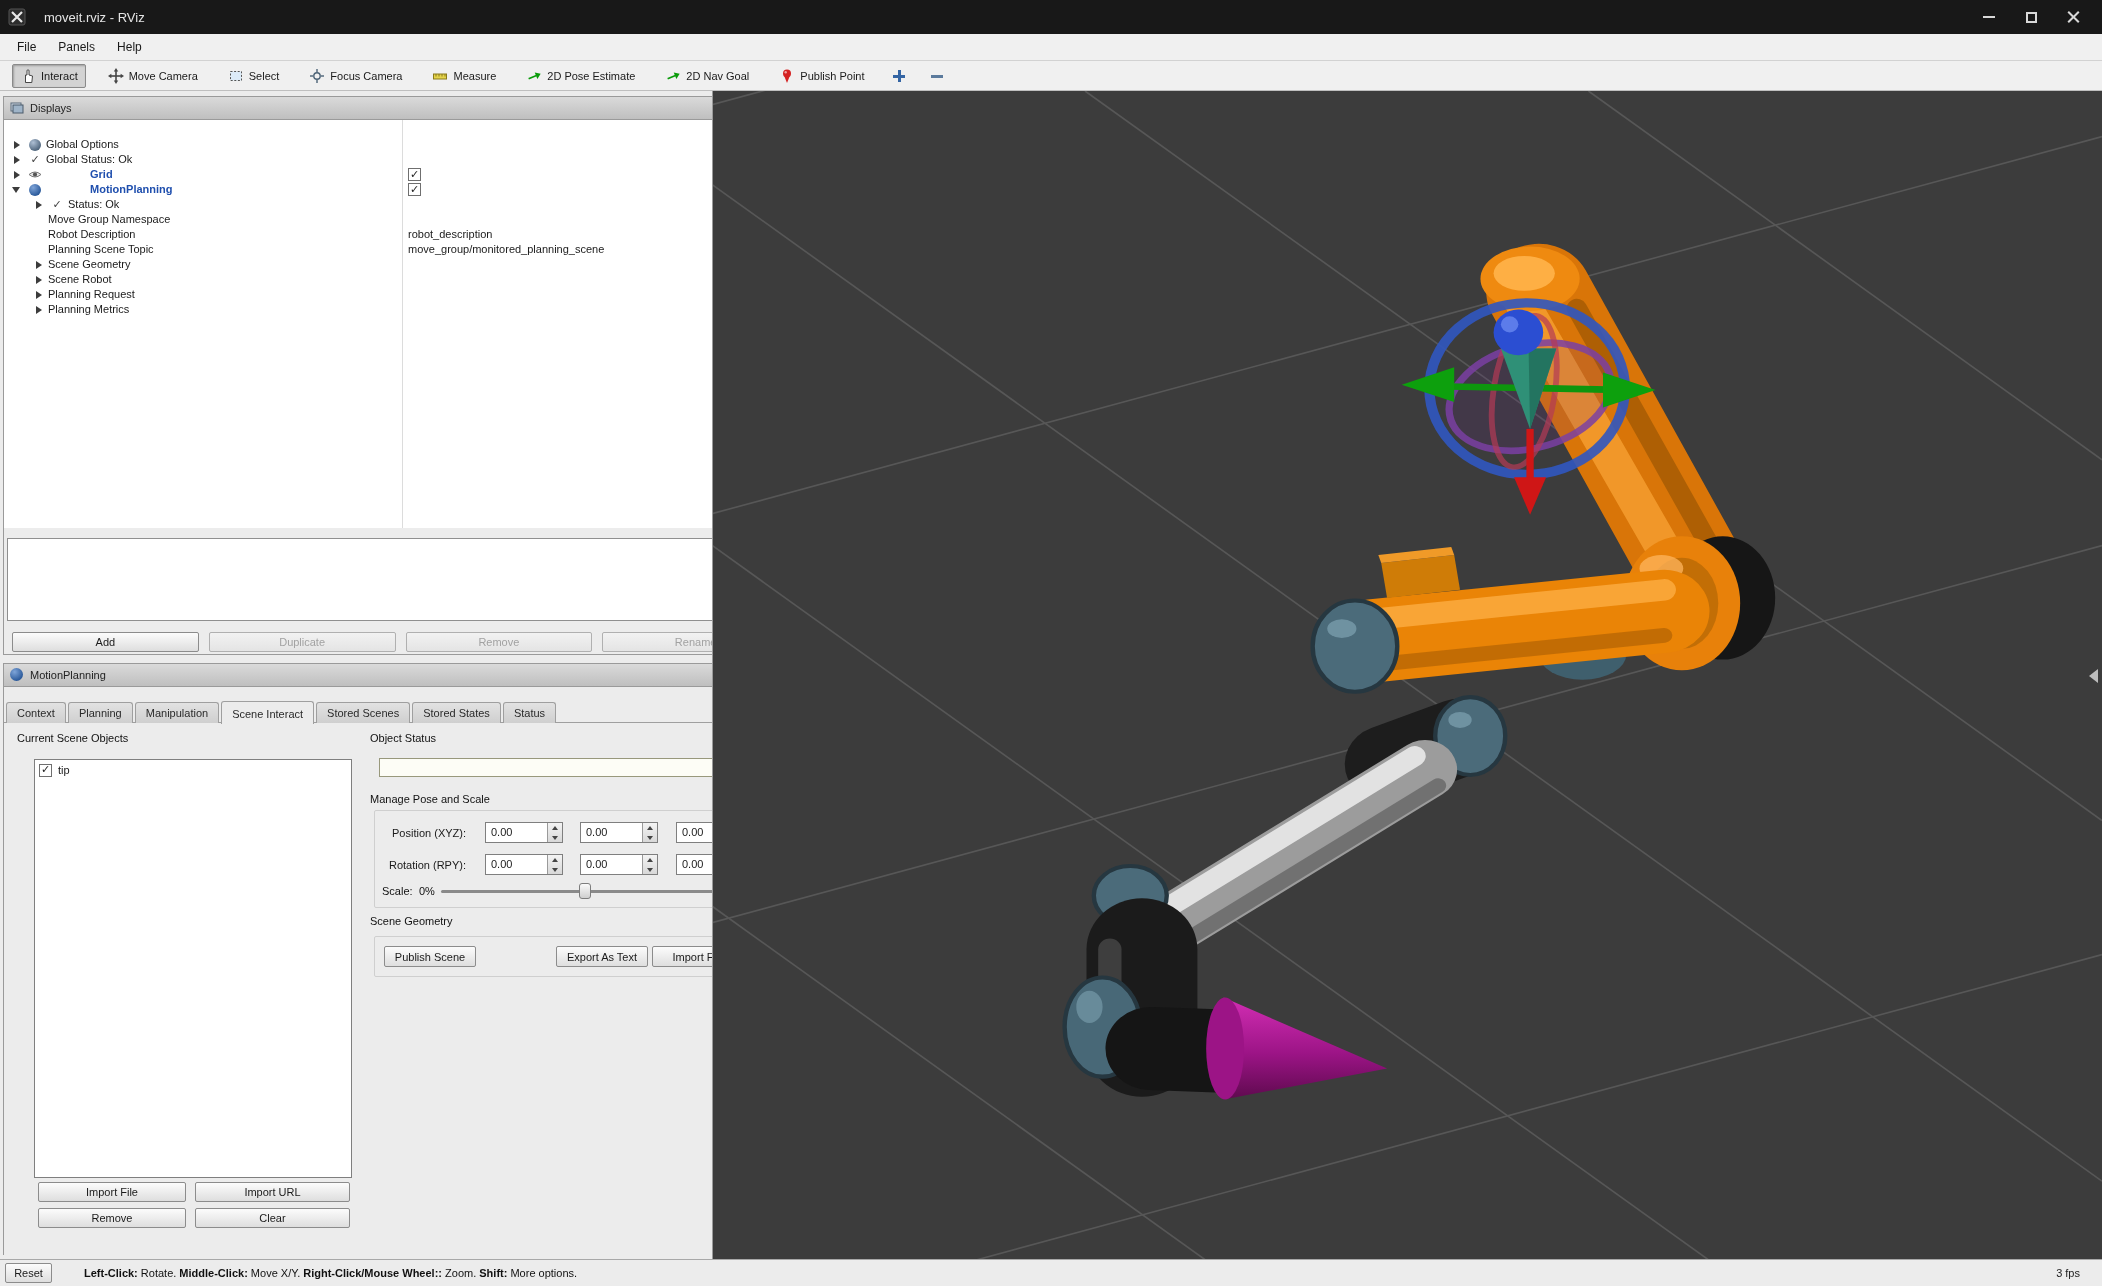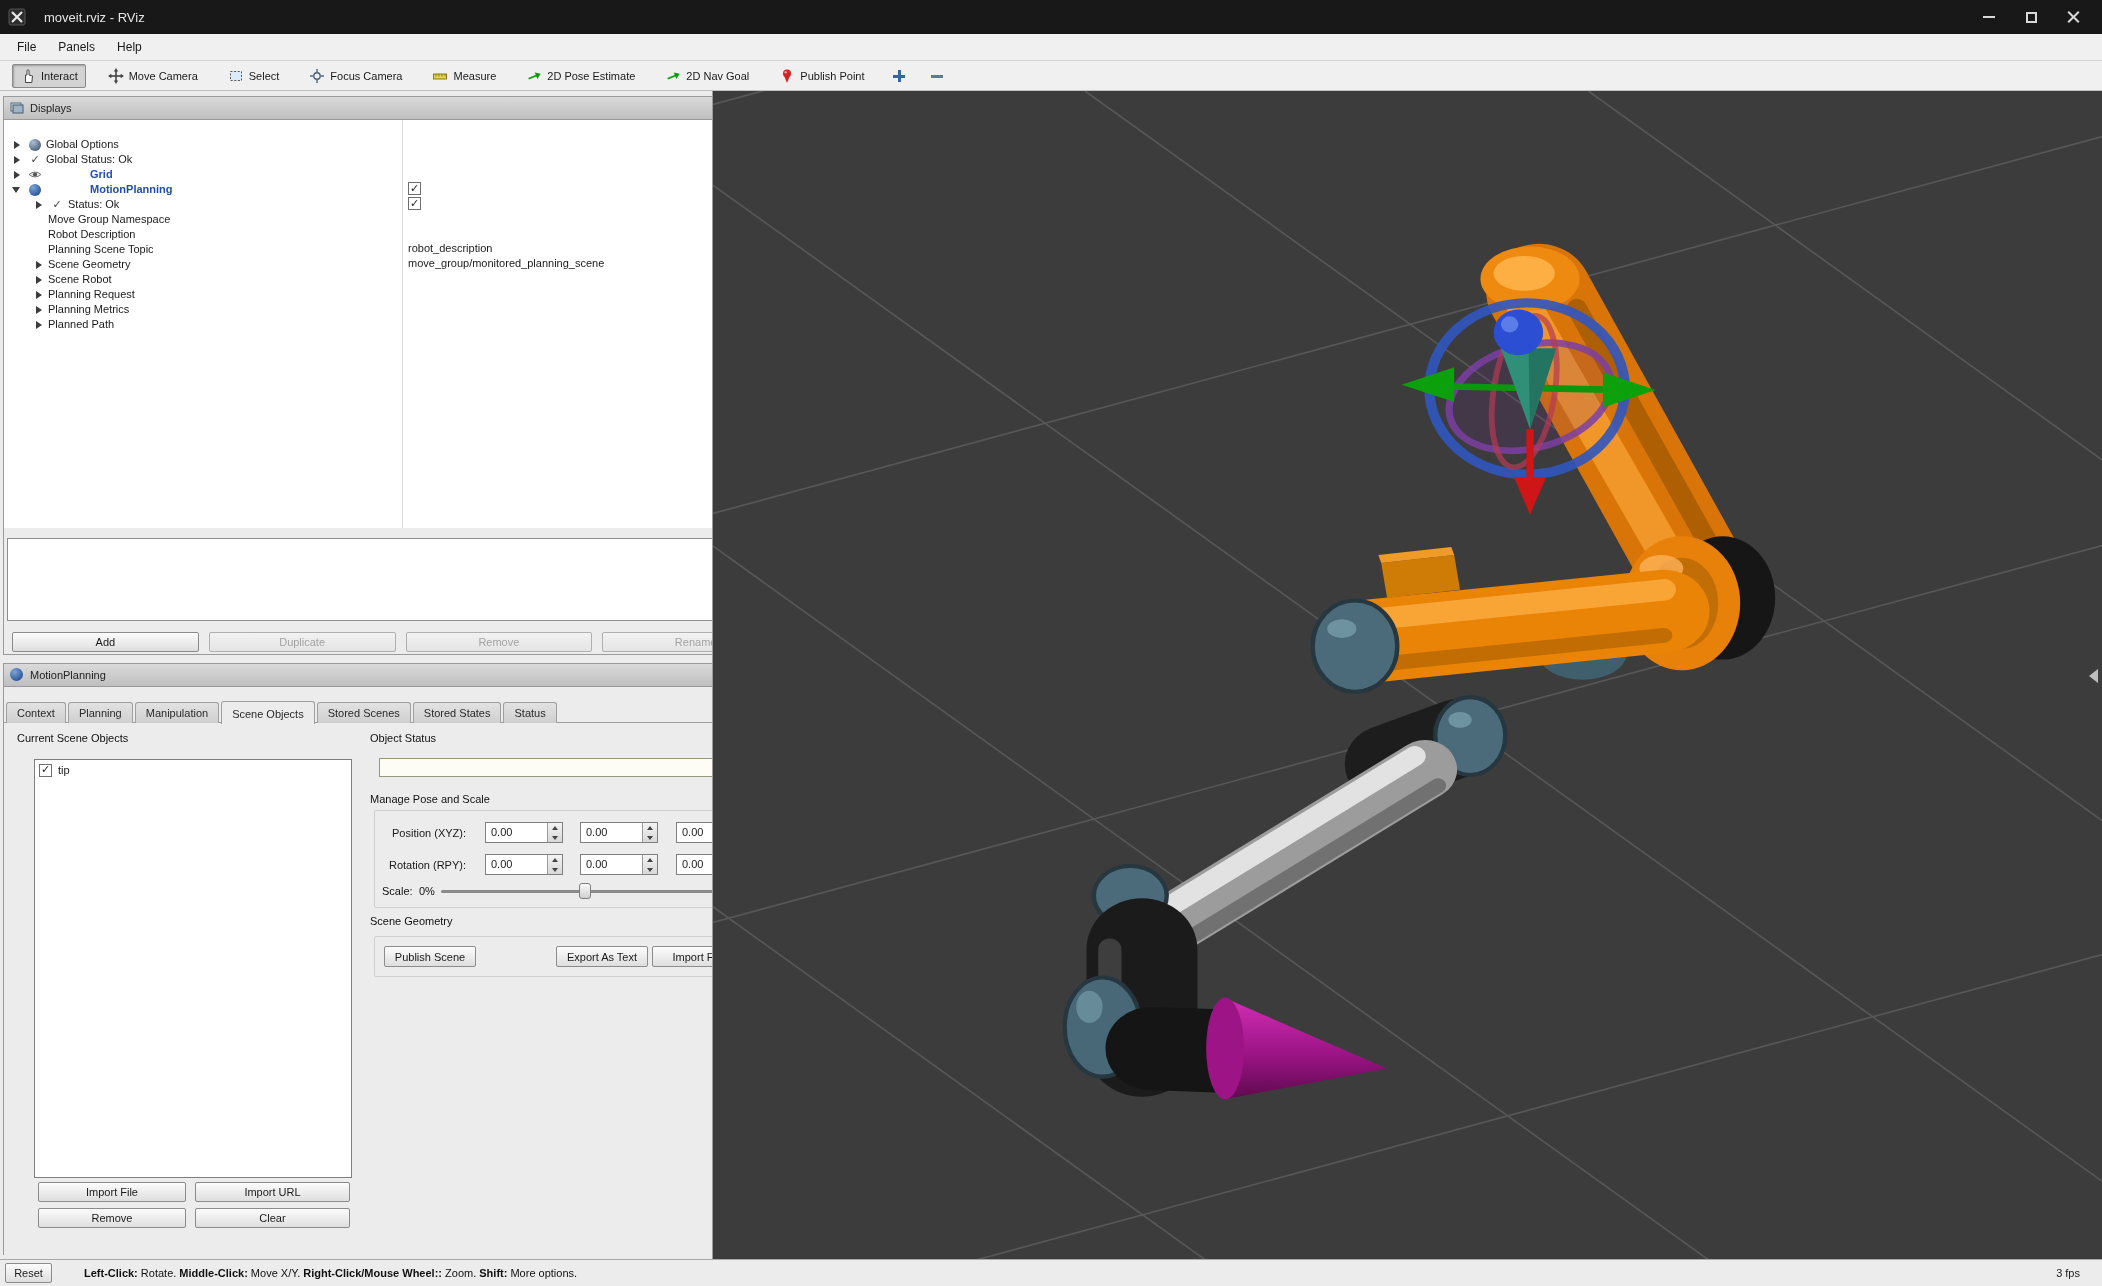--- a/index.html
+++ b/index.html
@@ -51,21 +51,21 @@
   .trow.r0 { padding-left:8px; } .trow.r1 { padding-left:30px; }
   .exp.c::before { content:""; position:absolute; left:2px; top:4px; border-left:6px solid #3c3c3c; border-top:4px solid transparent; border-bottom:4px solid transparent; }
   .exp.e::before { content:""; position:absolute; left:0; top:5px; border-top:6px solid #3c3c3c; border-left:4px solid transparent; border-right:4px solid transparent; }
   .ticon { width:14px; height:13px; margin:0 4px; flex:none; display:inline-flex; align-items:center; justify-content:center; }
   .ticon.none { width:0; margin:0 2px 0 0; }
   .i-globe { width:12px; height:12px; border-radius:50%; background:radial-gradient(circle at 35% 30%, #aebfd4, #51677e 72%); }
   .i-mp { width:12px; height:12px; border-radius:50%; background:radial-gradient(circle at 35% 30%, #7ea4d8, #2b5a9b 72%); }
   .i-check { color:#3f3f3f; font-weight:bold; font-size:11px; }
   .tlabel { white-space:nowrap; }
   .tlabel.bblue { color:#1f4fae; font-weight:bold;margin-left:44px; }
-  .tval { position:absolute; left:404px; top:0; height:15px; display:flex; align-items:center;margin-top:14px; }
+  .tval { position:absolute; left:404px; top:0; height:15px; display:flex; align-items:center; }
   .cb { width:13px; height:13px; background:#fff; border:1px solid #6f6f6f; position:relative; }
   .cb.checked::after { content:"✓"; position:absolute; left:1px; top:-2px; font-size:11px; font-weight:bold; color:#222; }
   .descbox { position:absolute; left:3px; top:441px; width:787px; height:83px; background:#fff; border:1px solid #8f8f8f; }
   .dbtnrow { position:absolute; left:0; top:535px; width:793px; height:20px; display:flex; gap:10px; padding:0 8px; }
   .qbtn { background:linear-gradient(#fcfcfc,#dedede); border:1px solid #8c8c8c; border-radius:2px; font-size:11px; color:#1a1a1a; display:flex; align-items:center; justify-content:center; }
   .qbtn.dis { color:#a2a2a2; background:linear-gradient(#f2f2f2,#e4e4e4); border-color:#b0b0b0; }
   .dbtnrow .qbtn { flex:1; height:20px; }
 
   
   .tabsrow { position:absolute; left:2px; top:34px; height:25px; display:flex; align-items:flex-end; z-index:3; }
@@ -309,25 +309,20 @@
         <div class="trow r1">
           <span class="exp c"></span>
           <span class="ticon none"></span>
           <span class="tlabel">Planning Request</span>
         </div>
         <div class="trow r1">
           <span class="exp c"></span>
           <span class="ticon none"></span>
           <span class="tlabel">Planning Metrics</span>
         </div>
-        <div class="trow r1">
-          <span class="exp c"></span>
-          <span class="ticon none"></span>
-          <span class="tlabel">Planned Path</span>
-        </div>
       </div>
 
       <div class="descbox"></div>
 
       <div class="dbtnrow">
         <div class="qbtn">Add</div>
         <div class="qbtn dis">Duplicate</div>
         <div class="qbtn dis">Remove</div>
         <div class="qbtn dis">Rename</div>
       </div>
@@ -339,21 +334,21 @@
             <span class="i-mp" style="display:block;width:13px;height:13px;"></span>
           </span>
         <span class="ptitle">MotionPlanning</span>
         <span class="floatbox"></span>
       </div>
 
       <div class="tabsrow">
         <span class="tab">Context</span>
         <span class="tab">Planning</span>
         <span class="tab">Manipulation</span>
-        <span class="tab active">Scene Objects</span>
+        <span class="tab active">Scene Interact</span>
         <span class="tab">Stored Scenes</span>
         <span class="tab">Stored States</span>
         <span class="tab">Status</span>
       </div>
 
       <div class="tabframe">
 
         <span class="grplabel" style="left:13px; top:9px;">Current Scene Objects</span>
         <div class="listbox">
           <div class="lrow">

